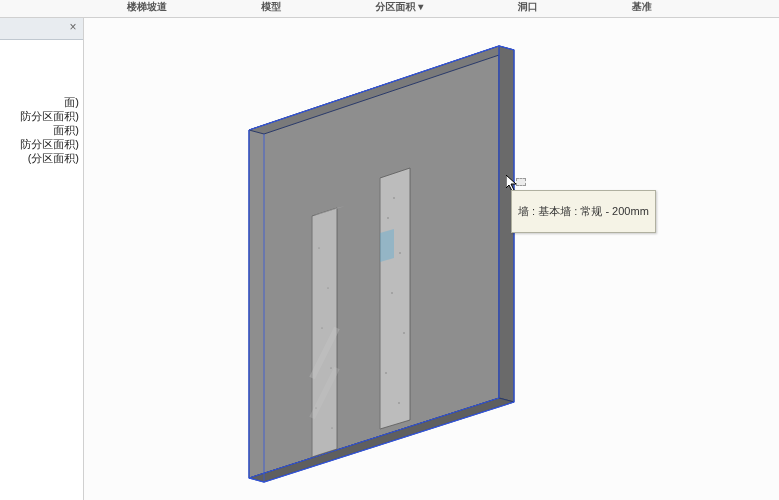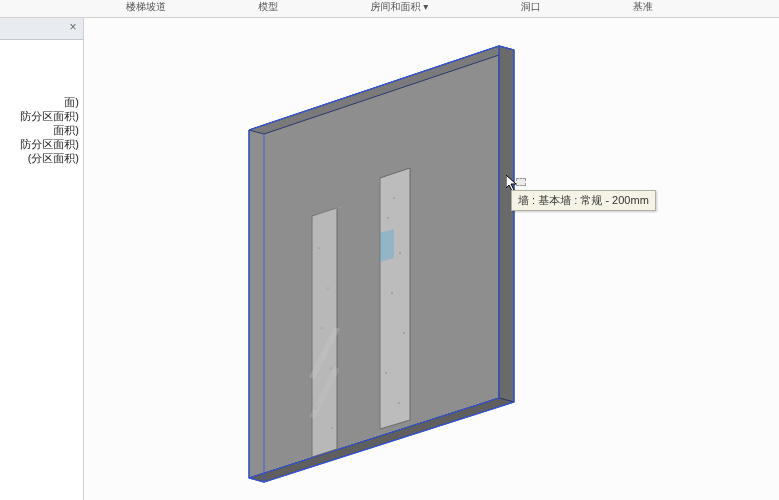--- a/index.html
+++ b/index.html
@@ -15,20 +15,21 @@
     .ribbon-tabs {
       display: flex;
       height: 18px;
       border-bottom: 1px solid #d0d0d0;
       background: #f8f8f8;
       justify-content: space-around;
       align-items: flex-start;
       padding: 0 80px;
       color: #555;
       font-size: 10px;
+      font-weight: bold;
     }
     .ribbon-tab { padding: 0 8px; }
     .main-area {
       display: flex;
       height: calc(100% - 18px);
       background: #fcfcfc;
     }
     .side-panel {
       width: 84px;
       height: 100%;
@@ -79,21 +80,21 @@
       left: 422px;
       top: 157px;
       pointer-events: none;
     }
     .tooltip {
       position: absolute;
       left: 427px;
       top: 172px;
       background: #f5f3e6;
       border: 1px solid #b0b0a0;
-      padding: 2px 6px;
+      padding: 13px 6px;
       font-size: 11px;
       color: #333;
       white-space: nowrap;
       box-shadow: 1px 1px 2px rgba(0,0,0,0.2);
     }
     .hover-marker {
       position: absolute;
       left: 432px;
       top: 160px;
       width: 10px;
@@ -101,21 +102,21 @@
       border: 1px dashed #999;
       background: rgba(200,200,200,0.3);
     }
   </style>
 </head>
 <body>
 
 <div class="ribbon-tabs">
   <span class="ribbon-tab">楼梯坡道</span>
   <span class="ribbon-tab">模型</span>
-  <span class="ribbon-tab">房间和面积 ▾</span>
+  <span class="ribbon-tab">分区面积 ▾</span>
   <span class="ribbon-tab">洞口</span>
   <span class="ribbon-tab">基准</span>
 </div>
 
 <div class="main-area">
   <div class="side-panel">
     <div class="panel-header">
       <div class="panel-close">×</div>
     </div>
     <div class="side-items">

